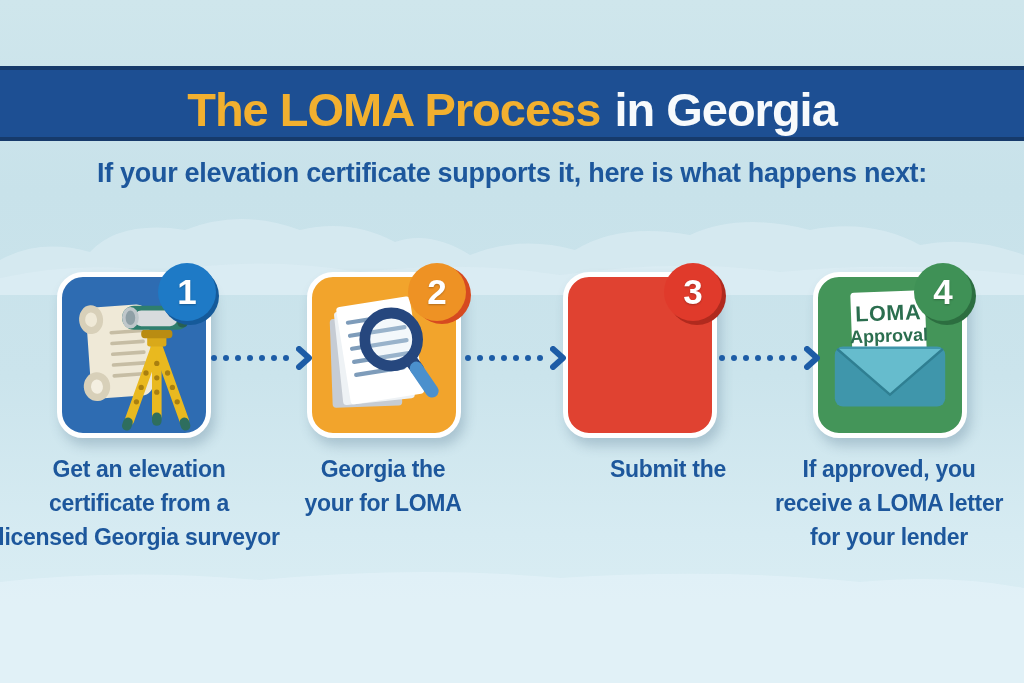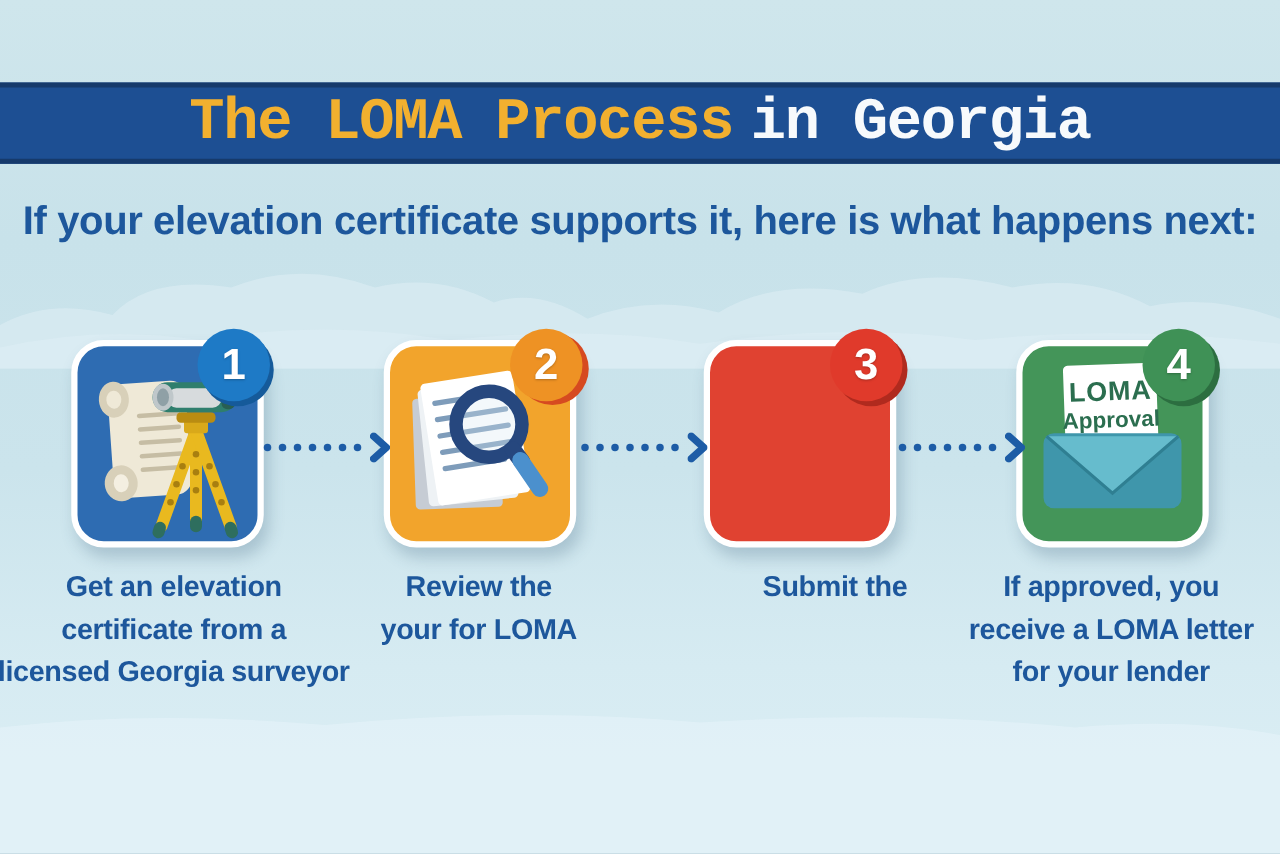--- a/index.html
+++ b/index.html
@@ -8,32 +8,32 @@
     position:relative;width:1024px;height:683px;overflow:hidden;
     font-family:"Liberation Sans",sans-serif;
     background:linear-gradient(180deg,#cfe6ec 0%,#c8e2ea 28%,#cbe4ec 55%,#d6ebf2 78%,#ddeff5 100%);
   }
   
   .cloud-band{position:absolute;left:0;top:200px;width:1024px;height:95px;}
   .bottom-band{position:absolute;left:0;top:560px;width:1024px;height:123px;}
 
   
   .banner{
-    position:absolute;left:0;top:66px;width:1024px;height:65px;
+    position:absolute;left:0;top:66px;width:1024px;height:75px;
     background:#1d4f93;border-top:4px solid #163a6b;border-bottom:4px solid #163a6b;
-    display:flex;align-items:center;justify-content:center;font-family:Liberation Mono, monospace;
+    display:flex;align-items:flex-end;justify-content:center;
   }
   .banner .title{font-size:47px;font-weight:700;letter-spacing:-1px;white-space:nowrap;}
   .title .hl{color:#f2b02f;}
   .title .rest{color:#f7fafc;margin-left:14px;}
 
   
   .subtitle{
     position:absolute;left:0;top:158px;width:1024px;text-align:center;
-    font-size:32px;font-weight:700;color:#1d579c;letter-spacing:-0.3px;
+    font-size:27px;font-weight:700;color:#1d579c;letter-spacing:-0.3px;
   }
 
   
   .card{
     position:absolute;top:272px;width:154px;height:166px;
     border:5px solid #ffffff;border-radius:26px;
     box-shadow:4px 8px 12px rgba(55,90,120,.25);
   }
   .card .icon-wrap{position:absolute;inset:0;border-radius:20px;overflow:hidden;}
   .card-1{left:57px;background:#2e6cb2;}
@@ -242,21 +242,21 @@
         <path d="M3 3 L13 12 L3 21" fill="none" stroke="#1d5ca6" stroke-width="6" stroke-linecap="round" stroke-linejoin="round"></path>
       </svg>
   </div>
 
   <div class="caption caption-1">
     <div>Get an elevation</div>
     <div>certificate from a</div>
     <div>licensed Georgia surveyor</div>
   </div>
   <div class="caption caption-2">
-    <div>Review the</div>
+    <div>Georgia the</div>
     <div>your for LOMA</div>
   </div>
   <div class="caption caption-3">
     <div>Submit the</div>
   </div>
   <div class="caption caption-4">
     <div>If approved, you</div>
     <div>receive a LOMA letter</div>
     <div>for your lender</div>
   </div>

